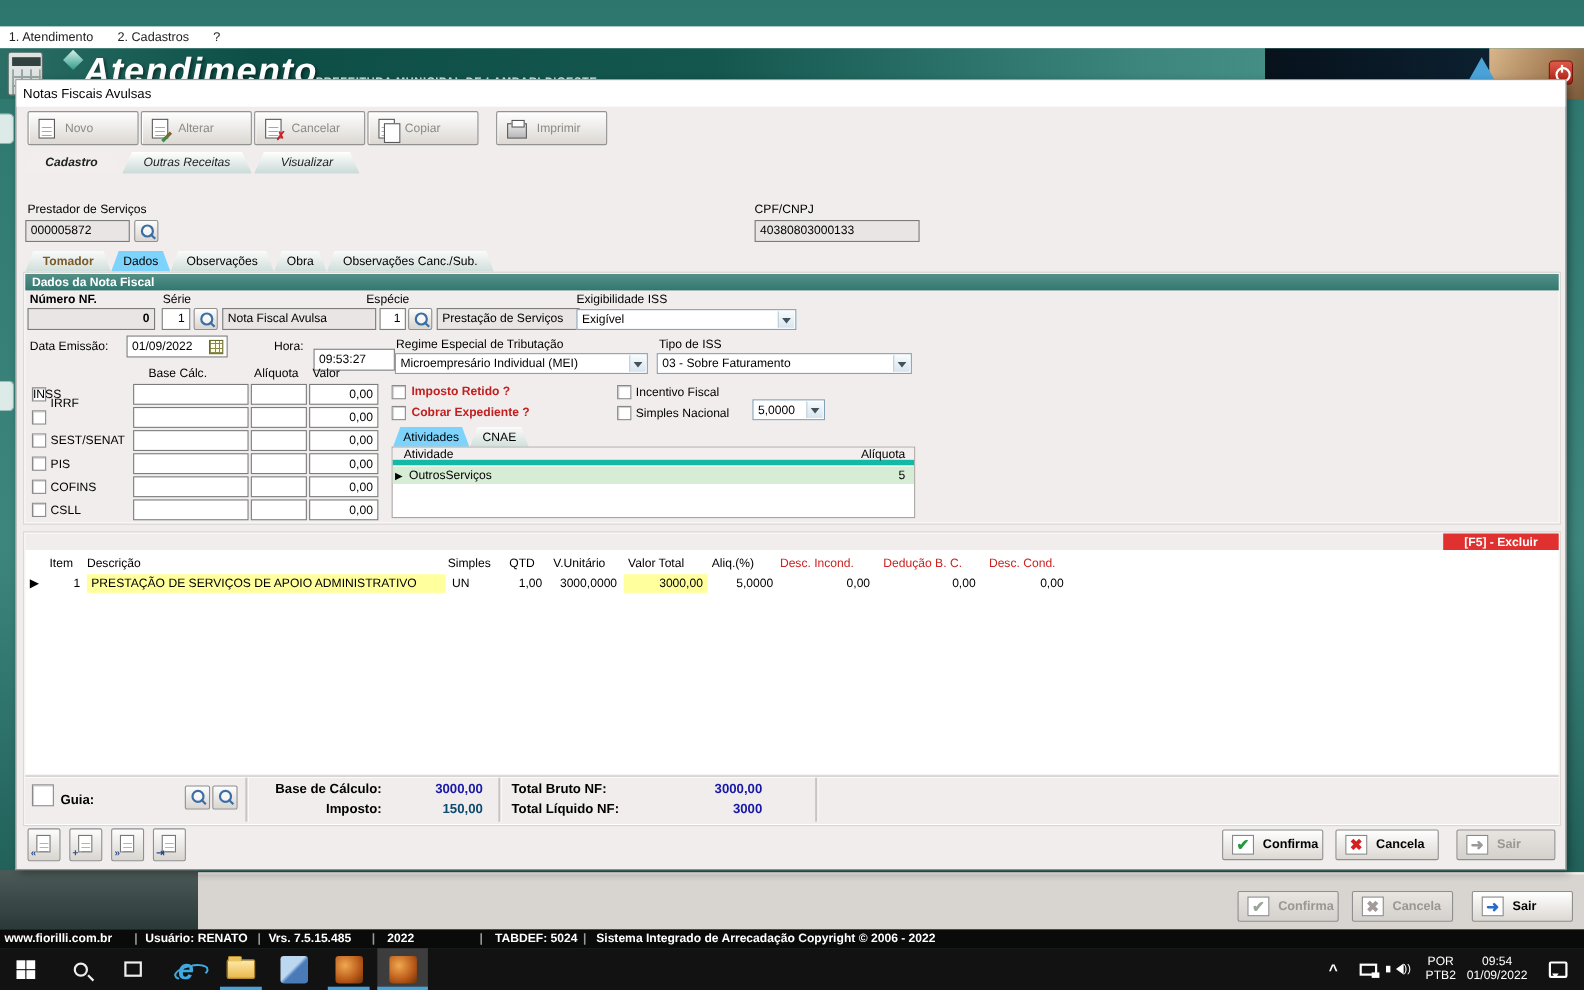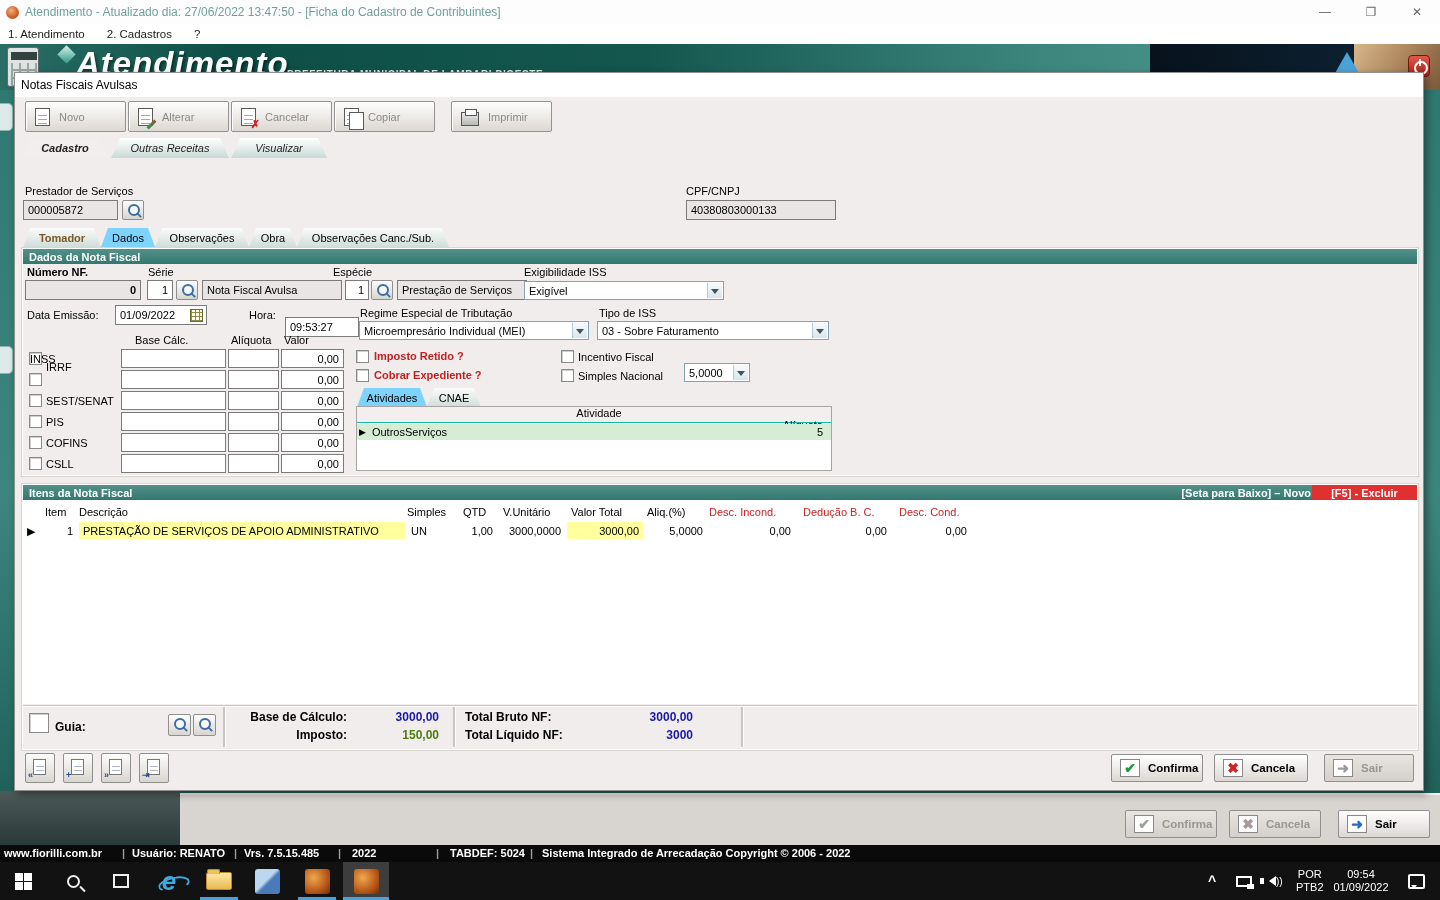--- a/index.html
+++ b/index.html
@@ -105,21 +105,21 @@
              color:#fff; font-weight:bold; font-size:11px; display:flex; align-items:center; padding:0 6px; }
   .redlbl { color:#c21f1f; font-weight:bold; }
 
   .tab2 { position:absolute; height:19px; display:flex; align-items:center; justify-content:center;
           font-size:11px; background:linear-gradient(#fbfbfb,#cfdeda);
           clip-path:polygon(7px 0, calc(100% - 7px) 0, 100% 100%, 0 100%); }
   .tab2.active { background:#7dd3fc; }
 
   .atable { position:absolute; background:#fff; border:1px solid #a8a4a0; }
   .athead { position:absolute; left:0; right:0; top:0; height:16px; background:#f3efef;
-            border-bottom:1px solid #14b8a6; display:flex; align-items:center;flex-direction:column; }
+            border-bottom:5px solid #14b8a6; display:flex; align-items:center; }
   .marker { font-size:9px; line-height:10px; }
 
   .itm-hd { position:absolute; top:431px; height:16px; font-size:11px; color:#000; display:flex; align-items:center; }
   .itm-hd.red { color:#cc2222; }
   .itm-cell { position:absolute; top:449px; height:17px; font-size:11px; display:flex; align-items:center; padding:0 4px; white-space:nowrap; }
   .itm-cell.num { justify-content:flex-end; }
   .yellow { background:#ffff9e; }
 
   .navbtn { position:absolute; top:680px; width:30px; height:30px; background:linear-gradient(#fdfdfd,#d9d5d0);
             border:1px solid #8f8f8f; border-radius:2px; }
@@ -172,29 +172,20 @@
   .trtxt { font-size:11px; line-height:13px; }
   .notif { width:17px; height:15px; border:2px solid #fff; border-radius:2px; position:relative; }
   .notif::after { content:''; position:absolute; left:1px; bottom:-5px; width:0; height:0;
                   border:3px solid transparent; border-top:4px solid #fff; }
 </style>
 </head>
 <body>
 
 <div id="root">
 
-  <div class="titlebar">
-    <div class="app-ico"></div>
-    <span class="titletxt">Atendimento - Atualizado dia: 27/06/2022 13:47:50 - [Ficha do Cadastro de Contribuintes]</span>
-    <div class="winctl">
-      <div class="winbtn">—</div>
-      <div class="winbtn">❐</div>
-      <div class="winbtn">✕</div>
-    </div>
-  </div>
 
   <div class="menubar">
     <span>1. Atendimento</span>
     <span>2. Cadastros</span>
     <span>?</span>
   </div>
 
   <div class="banner">
     <div class="calc"></div>
     <div class="leaf"></div>
@@ -392,24 +383,20 @@
         <span style="margin-left:auto;margin-right:8px">Alíquota</span>
       </div>
       <div style="position:absolute;left:0;right:0;top:17px;height:16px;background:#d6ecd4;display:flex;align-items:center">
         <span class="marker" style="margin-left:2px">▶</span>
         <span style="margin-left:6px">OutrosServiços</span>
         <span style="margin-left:auto;margin-right:8px">5</span>
       </div>
     </div>
 
     <div class="groupbox" style="left:6px;top:410px;width:1398px;height:268px"></div>
-    <div class="tealbar" style="left:8px;top:412px;width:1394px">
-      <span>Itens da Nota Fiscal</span>
-      <span style="margin-left:auto;margin-right:100px">[Seta para Baixo] – Novo</span>
-    </div>
     <div class="abs" style="left:1297px;top:412px;width:105px;height:15px;background:#e03030;color:#fff;font-weight:bold;display:flex;align-items:center;justify-content:center">[F5] - Excluir</div>
 
     <div style="position:absolute;left:8px;top:427px;width:1394px;height:204px;background:#fff"></div>
 
     <div class="itm-hd" style="left:30px">Item</div>
     <div class="itm-hd" style="left:64px">Descrição</div>
     <div class="itm-hd" style="left:392px">Simples</div>
     <div class="itm-hd" style="left:448px">QTD</div>
     <div class="itm-hd" style="left:488px">V.Unitário</div>
     <div class="itm-hd" style="left:556px">Valor Total</div>
@@ -433,21 +420,21 @@
     <div style="position:absolute;left:8px;top:632px;width:1394px;height:44px;background:#f1eded;border-top:1px solid #c9c5c1;box-shadow:inset 0 1px 0 #fff"></div>
     <div class="cb" style="left:14px;top:640px;width:20px;height:20px"></div>
     <div class="lbl" style="left:40px;top:647px;font-weight:bold;font-size:12px">Guia:</div>
     <div class="magbtn" style="left:153px;top:641px;width:23px;height:22px"></div>
     <div class="magbtn" style="left:178px;top:641px;width:23px;height:22px"></div>
     <div style="position:absolute;left:208px;top:634px;width:2px;height:40px;background:#c9c5c1;box-shadow:1px 0 0 #fff"></div>
 
     <div class="lbl" style="left:210px;top:637px;width:122px;text-align:right;font-weight:bold;font-size:12px">Base de Cálculo:</div>
     <div class="lbl" style="left:330px;top:637px;width:94px;text-align:right;font-weight:bold;font-size:12px;color:#1818a8">3000,00</div>
     <div class="lbl" style="left:210px;top:655px;width:122px;text-align:right;font-weight:bold;font-size:12px">Imposto:</div>
-    <div class="lbl" style="left:330px;top:655px;width:94px;text-align:right;font-weight:bold;font-size:12px;color:#4d7c0f">150,00</div>
+    <div class="lbl" style="left:330px;top:655px;width:94px;text-align:right;font-weight:bold;font-size:12px;color:#0c4a6e">150,00</div>
     <div style="position:absolute;left:438px;top:634px;width:2px;height:40px;background:#c9c5c1;box-shadow:1px 0 0 #fff"></div>
 
     <div class="lbl" style="left:450px;top:637px;width:130px;text-align:left;font-weight:bold;font-size:12px">Total Bruto NF:</div>
     <div class="lbl" style="left:584px;top:637px;width:94px;text-align:right;font-weight:bold;font-size:12px;color:#1818a8">3000,00</div>
     <div class="lbl" style="left:450px;top:655px;width:130px;text-align:left;font-weight:bold;font-size:12px">Total Líquido NF:</div>
     <div class="lbl" style="left:584px;top:655px;width:94px;text-align:right;font-weight:bold;font-size:12px;color:#1818a8">3000</div>
     <div style="position:absolute;left:726px;top:634px;width:2px;height:40px;background:#c9c5c1;box-shadow:1px 0 0 #fff"></div>
 
     <div class="navbtn" style="left:10px">
         <span class="pgx"></span>

